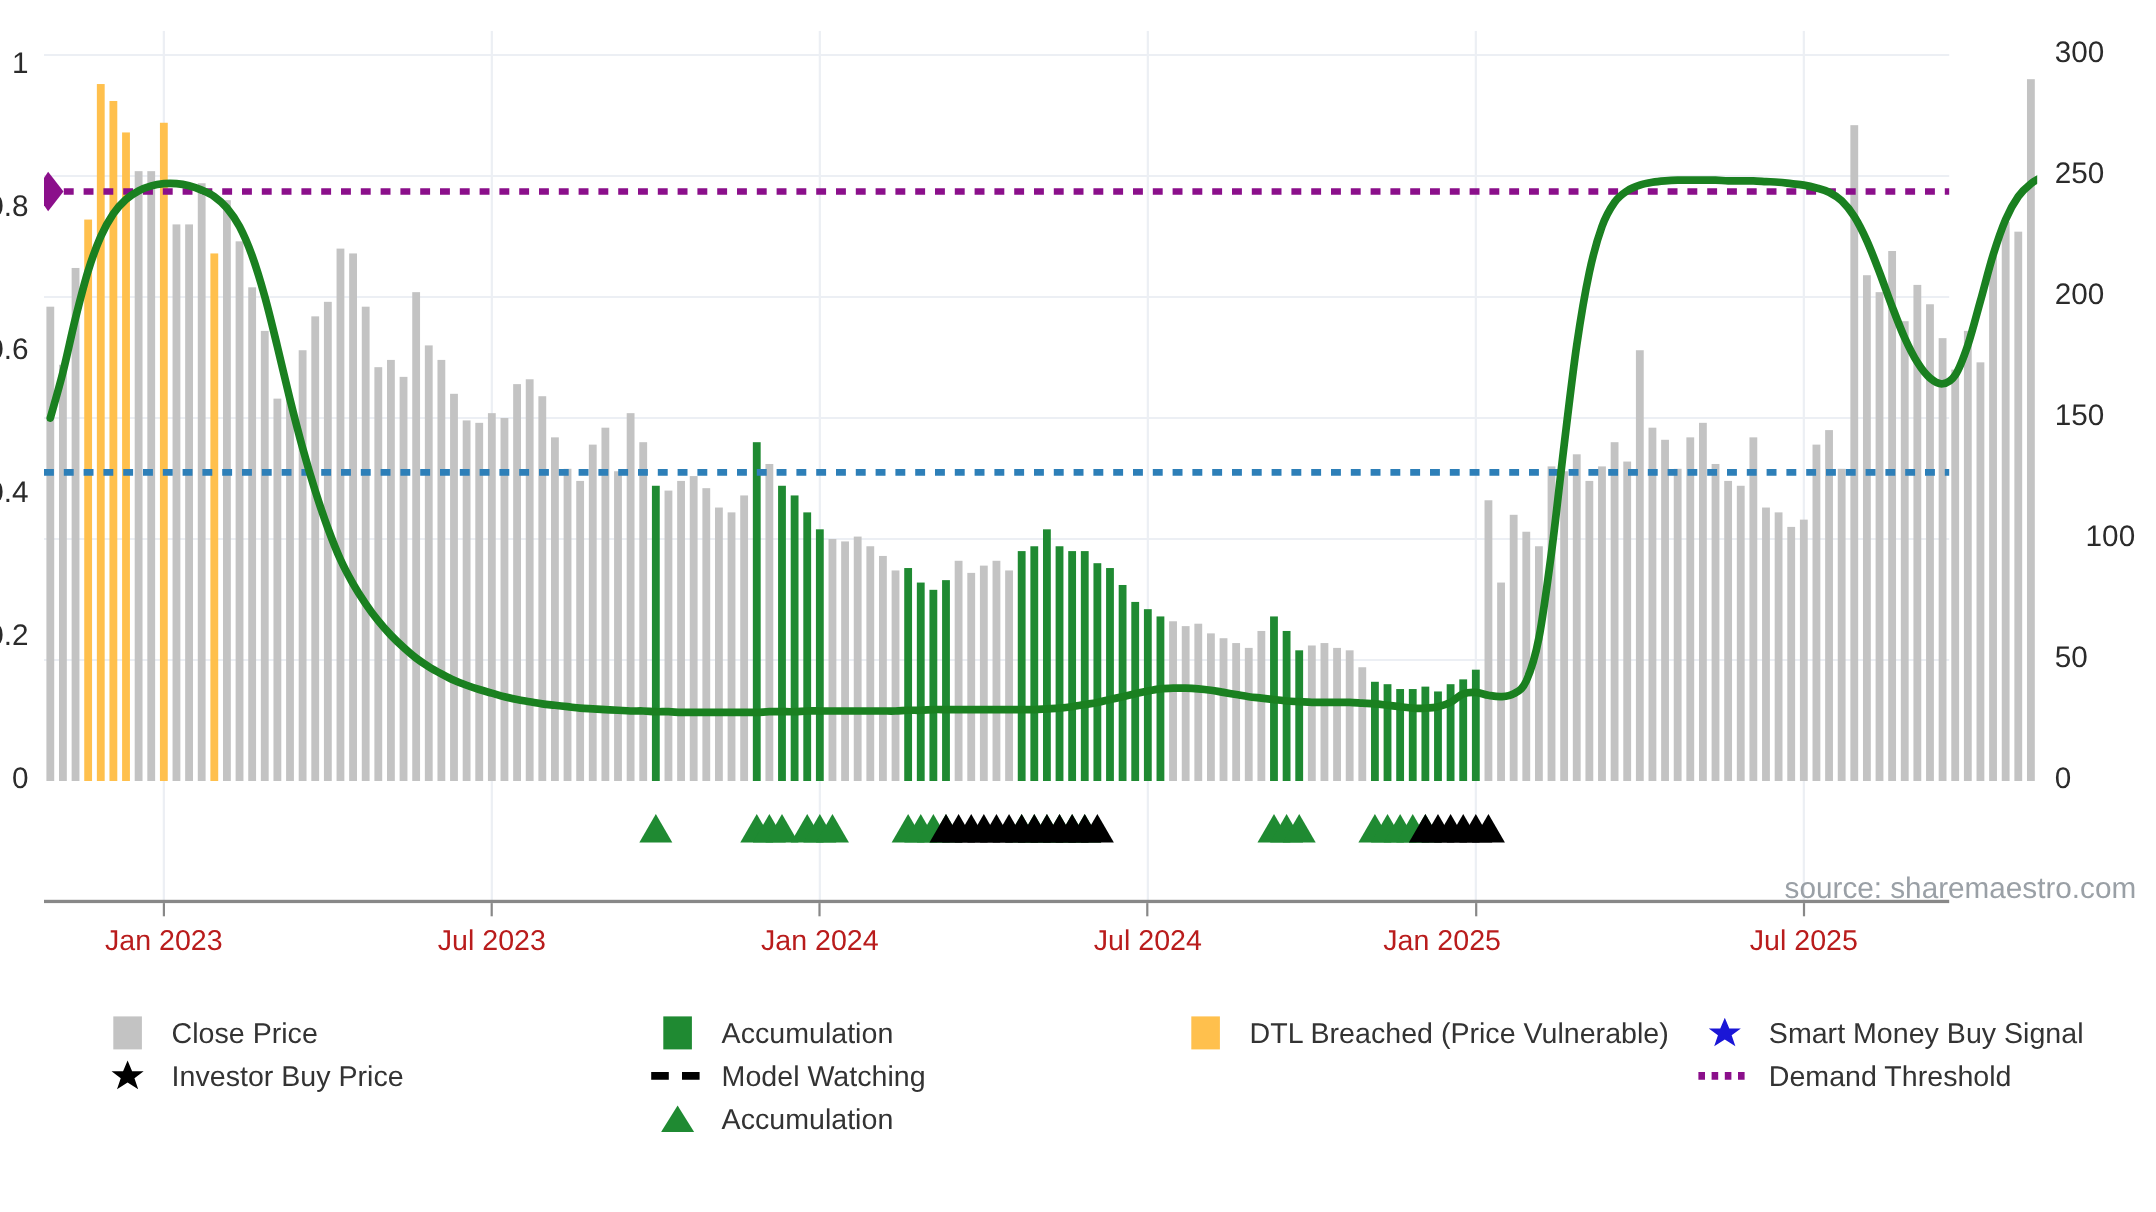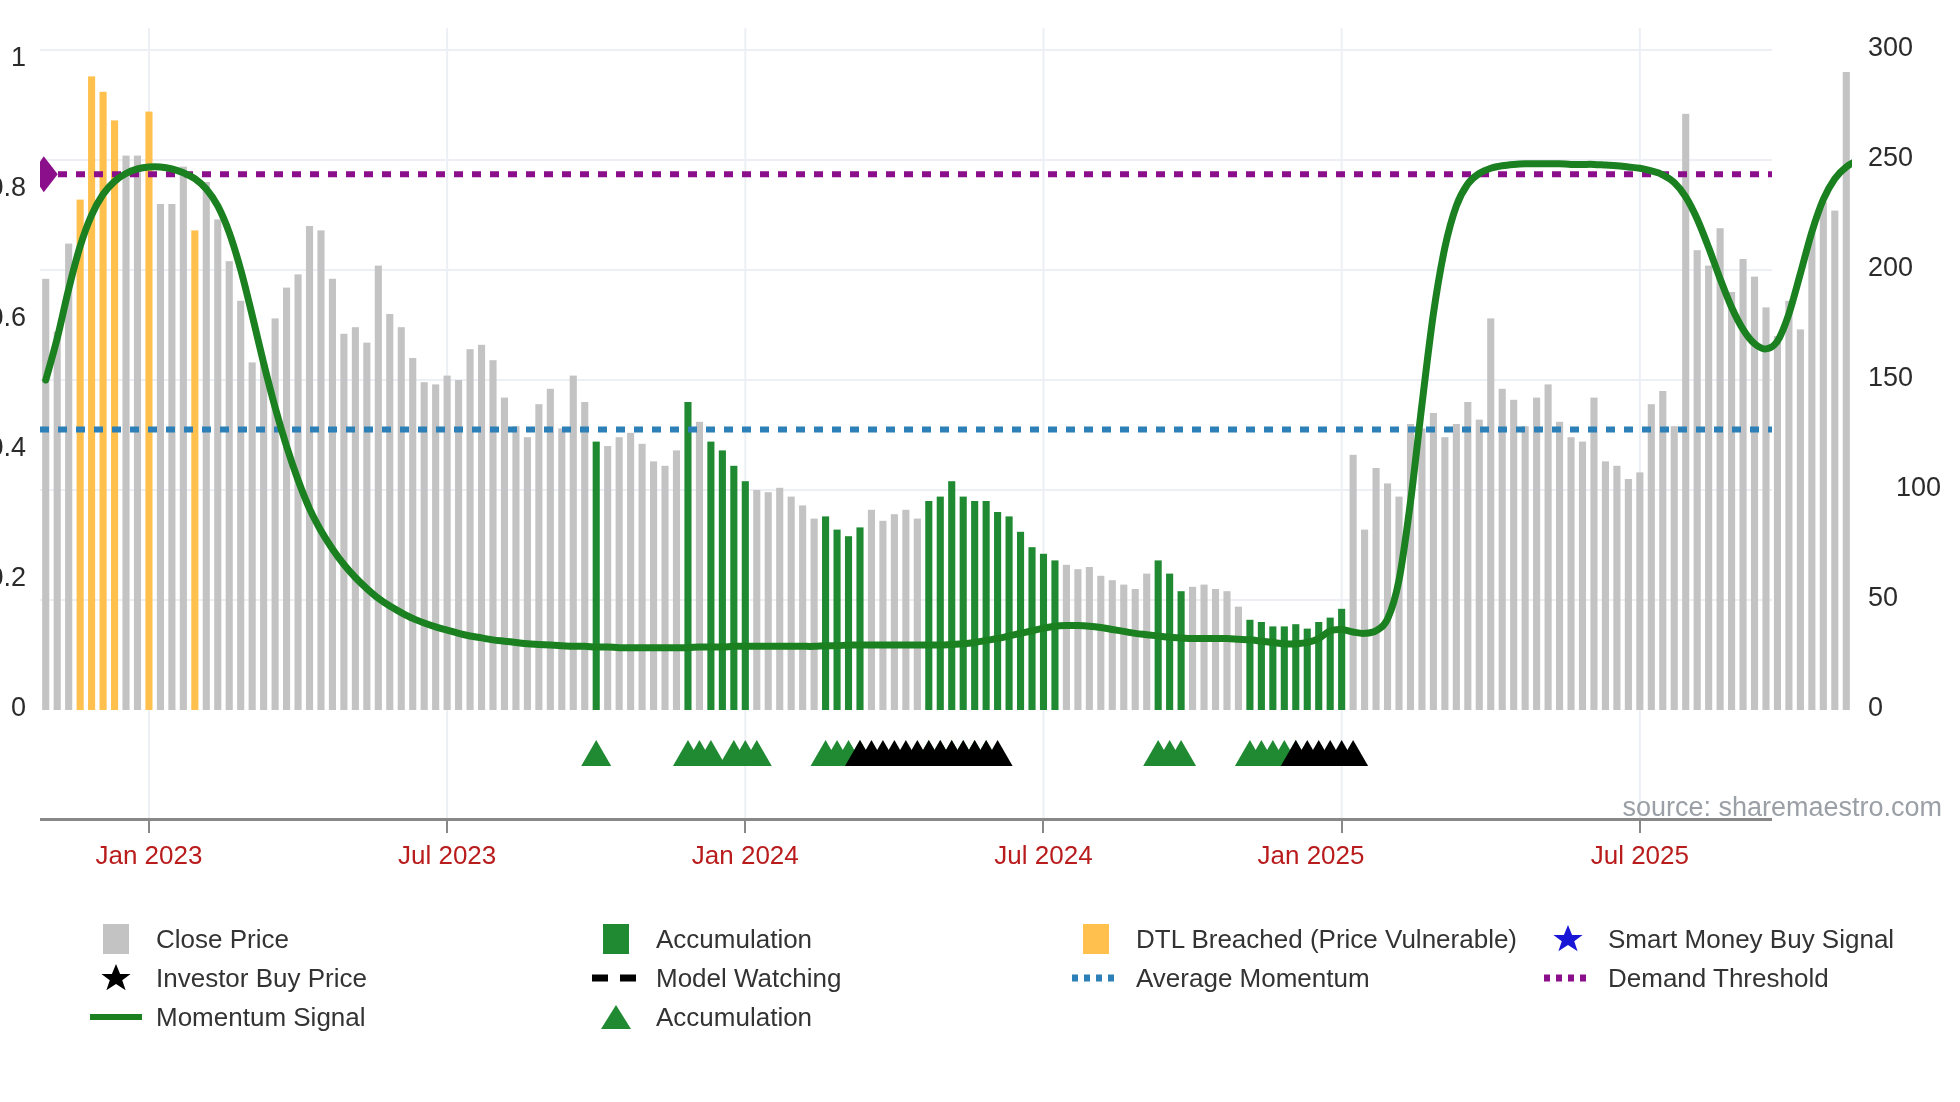--- a/index.html
+++ b/index.html
@@ -328,26 +328,20 @@
           <span class="legend-text">Close Price</span>
         </div>
         <div class="legend-row">
           <span class="legend-glyph">
             <svg width="36" height="34" viewBox="0 0 24 24">
               <path fill="#000000" d="M12 2.2 14.9 9.1 22.3 9.1 16.4 13.5 18.8 20.6 12 16.3 5.2 20.6 7.6 13.5 1.7 9.1 9.1 9.1Z"></path>
             </svg>
           </span>
           <span class="legend-text">Investor Buy Price</span>
         </div>
-        <div class="legend-row">
-          <span class="legend-glyph">
-            <span class="g-line" style="background:#1a8020"></span>
-          </span>
-          <span class="legend-text">Momentum Signal</span>
-        </div>
       </div>
       <div class="legend-col" style="left: 588px;">
         <div class="legend-row">
           <span class="legend-glyph">
             <span class="g-sq" style="background:#1f8a32"></span>
           </span>
           <span class="legend-text">Accumulation</span>
         </div>
         <div class="legend-row">
           <span class="legend-glyph">
@@ -365,28 +359,20 @@
           </span>
           <span class="legend-text">Accumulation</span>
         </div>
       </div>
       <div class="legend-col" style="left: 1068px;">
         <div class="legend-row">
           <span class="legend-glyph">
             <span class="g-sq" style="background:#ffc04d"></span>
           </span>
           <span class="legend-text">DTL Breached (Price Vulnerable)</span>
-        </div>
-        <div class="legend-row">
-          <span class="legend-glyph">
-            <svg class="g-dash" viewBox="0 0 52 34">
-              <line x1="2" y1="17" x2="50" y2="17" stroke="#2d7fb8" stroke-width="7" stroke-dasharray="6 6"></line>
-            </svg>
-          </span>
-          <span class="legend-text">Average Momentum</span>
         </div>
       </div>
       <div class="legend-col" style="left: 1540px;">
         <div class="legend-row">
           <span class="legend-glyph">
             <svg width="36" height="34" viewBox="0 0 24 24">
               <path fill="#1a16d6" d="M12 2.2 14.9 9.1 22.3 9.1 16.4 13.5 18.8 20.6 12 16.3 5.2 20.6 7.6 13.5 1.7 9.1 9.1 9.1Z"></path>
             </svg>
           </span>
           <span class="legend-text">Smart Money Buy Signal</span>

